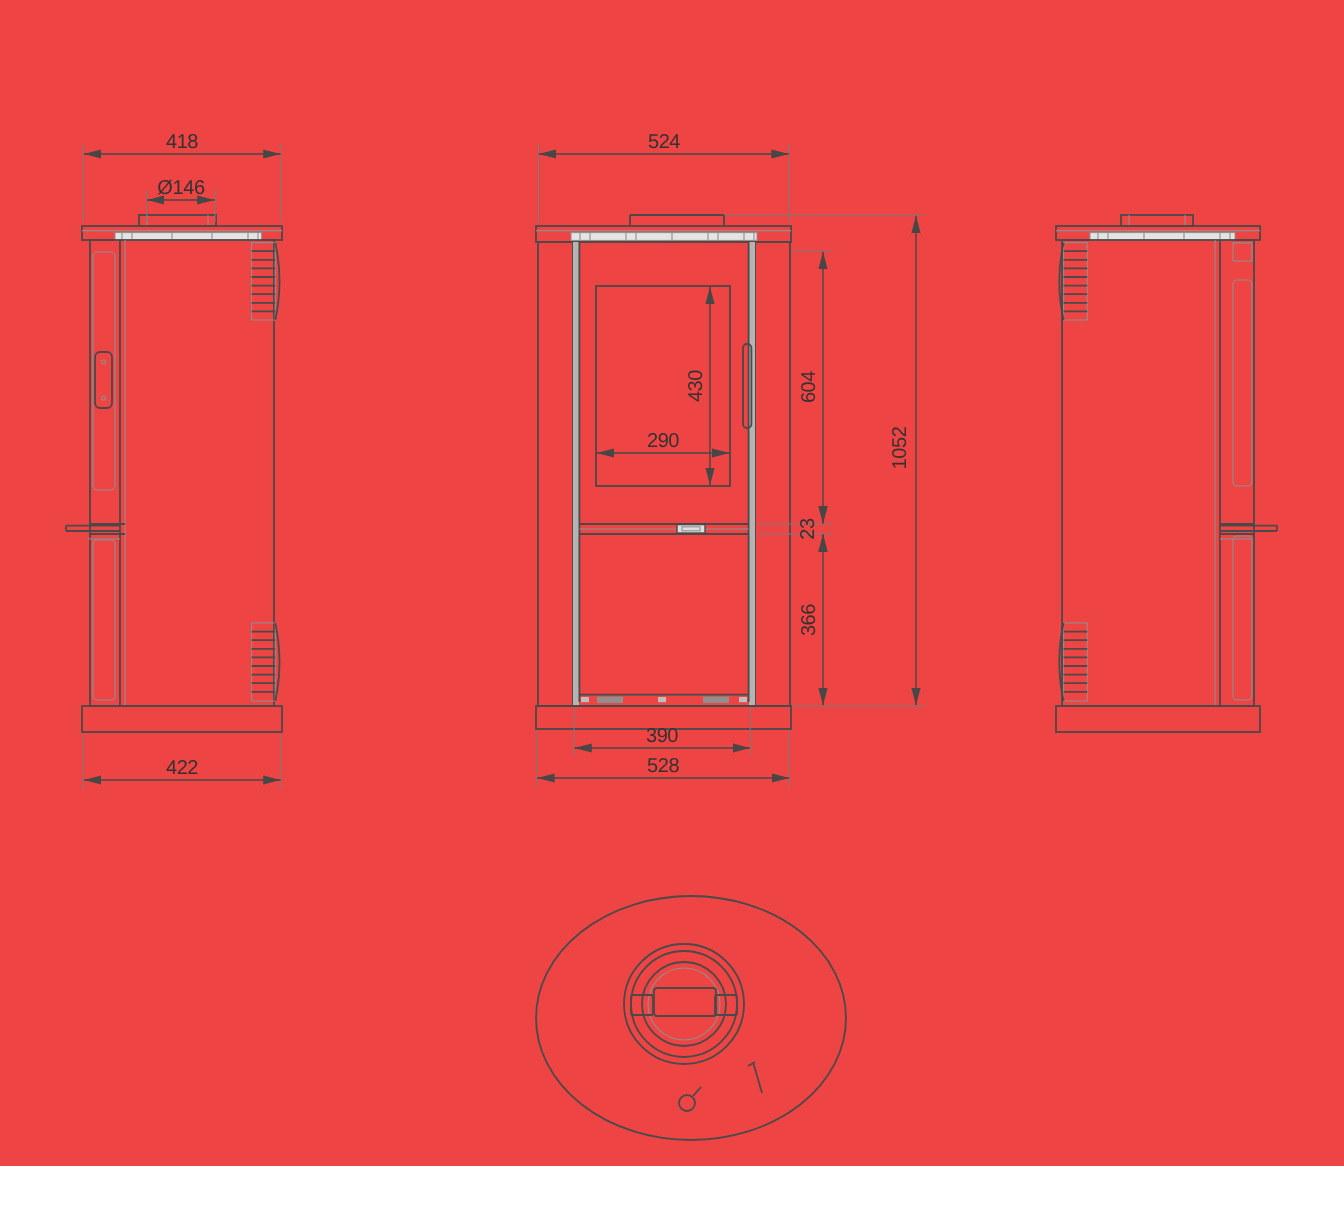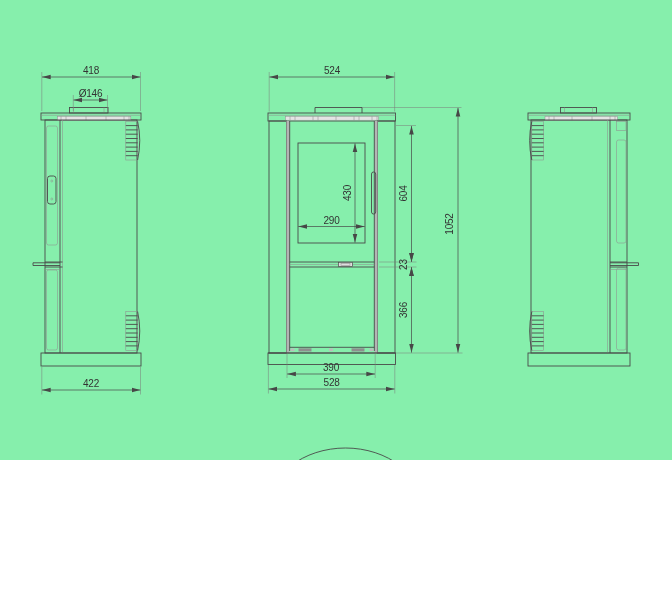--- a/index.html
+++ b/index.html
@@ -1,16 +1,16 @@
 <!DOCTYPE html>
 <html><head>
 <meta charset="utf-8">
 <style>
   html,body{margin:0;padding:0;background:#ffffff;}
-  .page{width:672px;height:460px;background:#86efac;position:relative;font-family:"Liberation Sans",sans-serif;}
+  .page{width:672px;height:583px;background:#ef4444;position:relative;font-family:"Liberation Sans",sans-serif;}
   svg{display:block;}
   
   .s  {stroke:#4a4a4a;stroke-width:.9;fill:none;stroke-linecap:butt;}
   .sl {stroke:#8f8f8f;stroke-width:.55;fill:none;}
   .d  {stroke:#474747;stroke-width:.7;fill:none;}
   .e  {stroke:#7a7a7a;stroke-width:.5;fill:none;}
   .shade{fill:#b4b4b4;stroke:none;}
   .band {fill:#e4e4e4;stroke:#8f8f8f;stroke-width:.5;}
   .latch{fill:#dedede;stroke:#4a4a4a;stroke-width:.7;}
   .foot{fill:#8f8f8f;stroke:none;}

